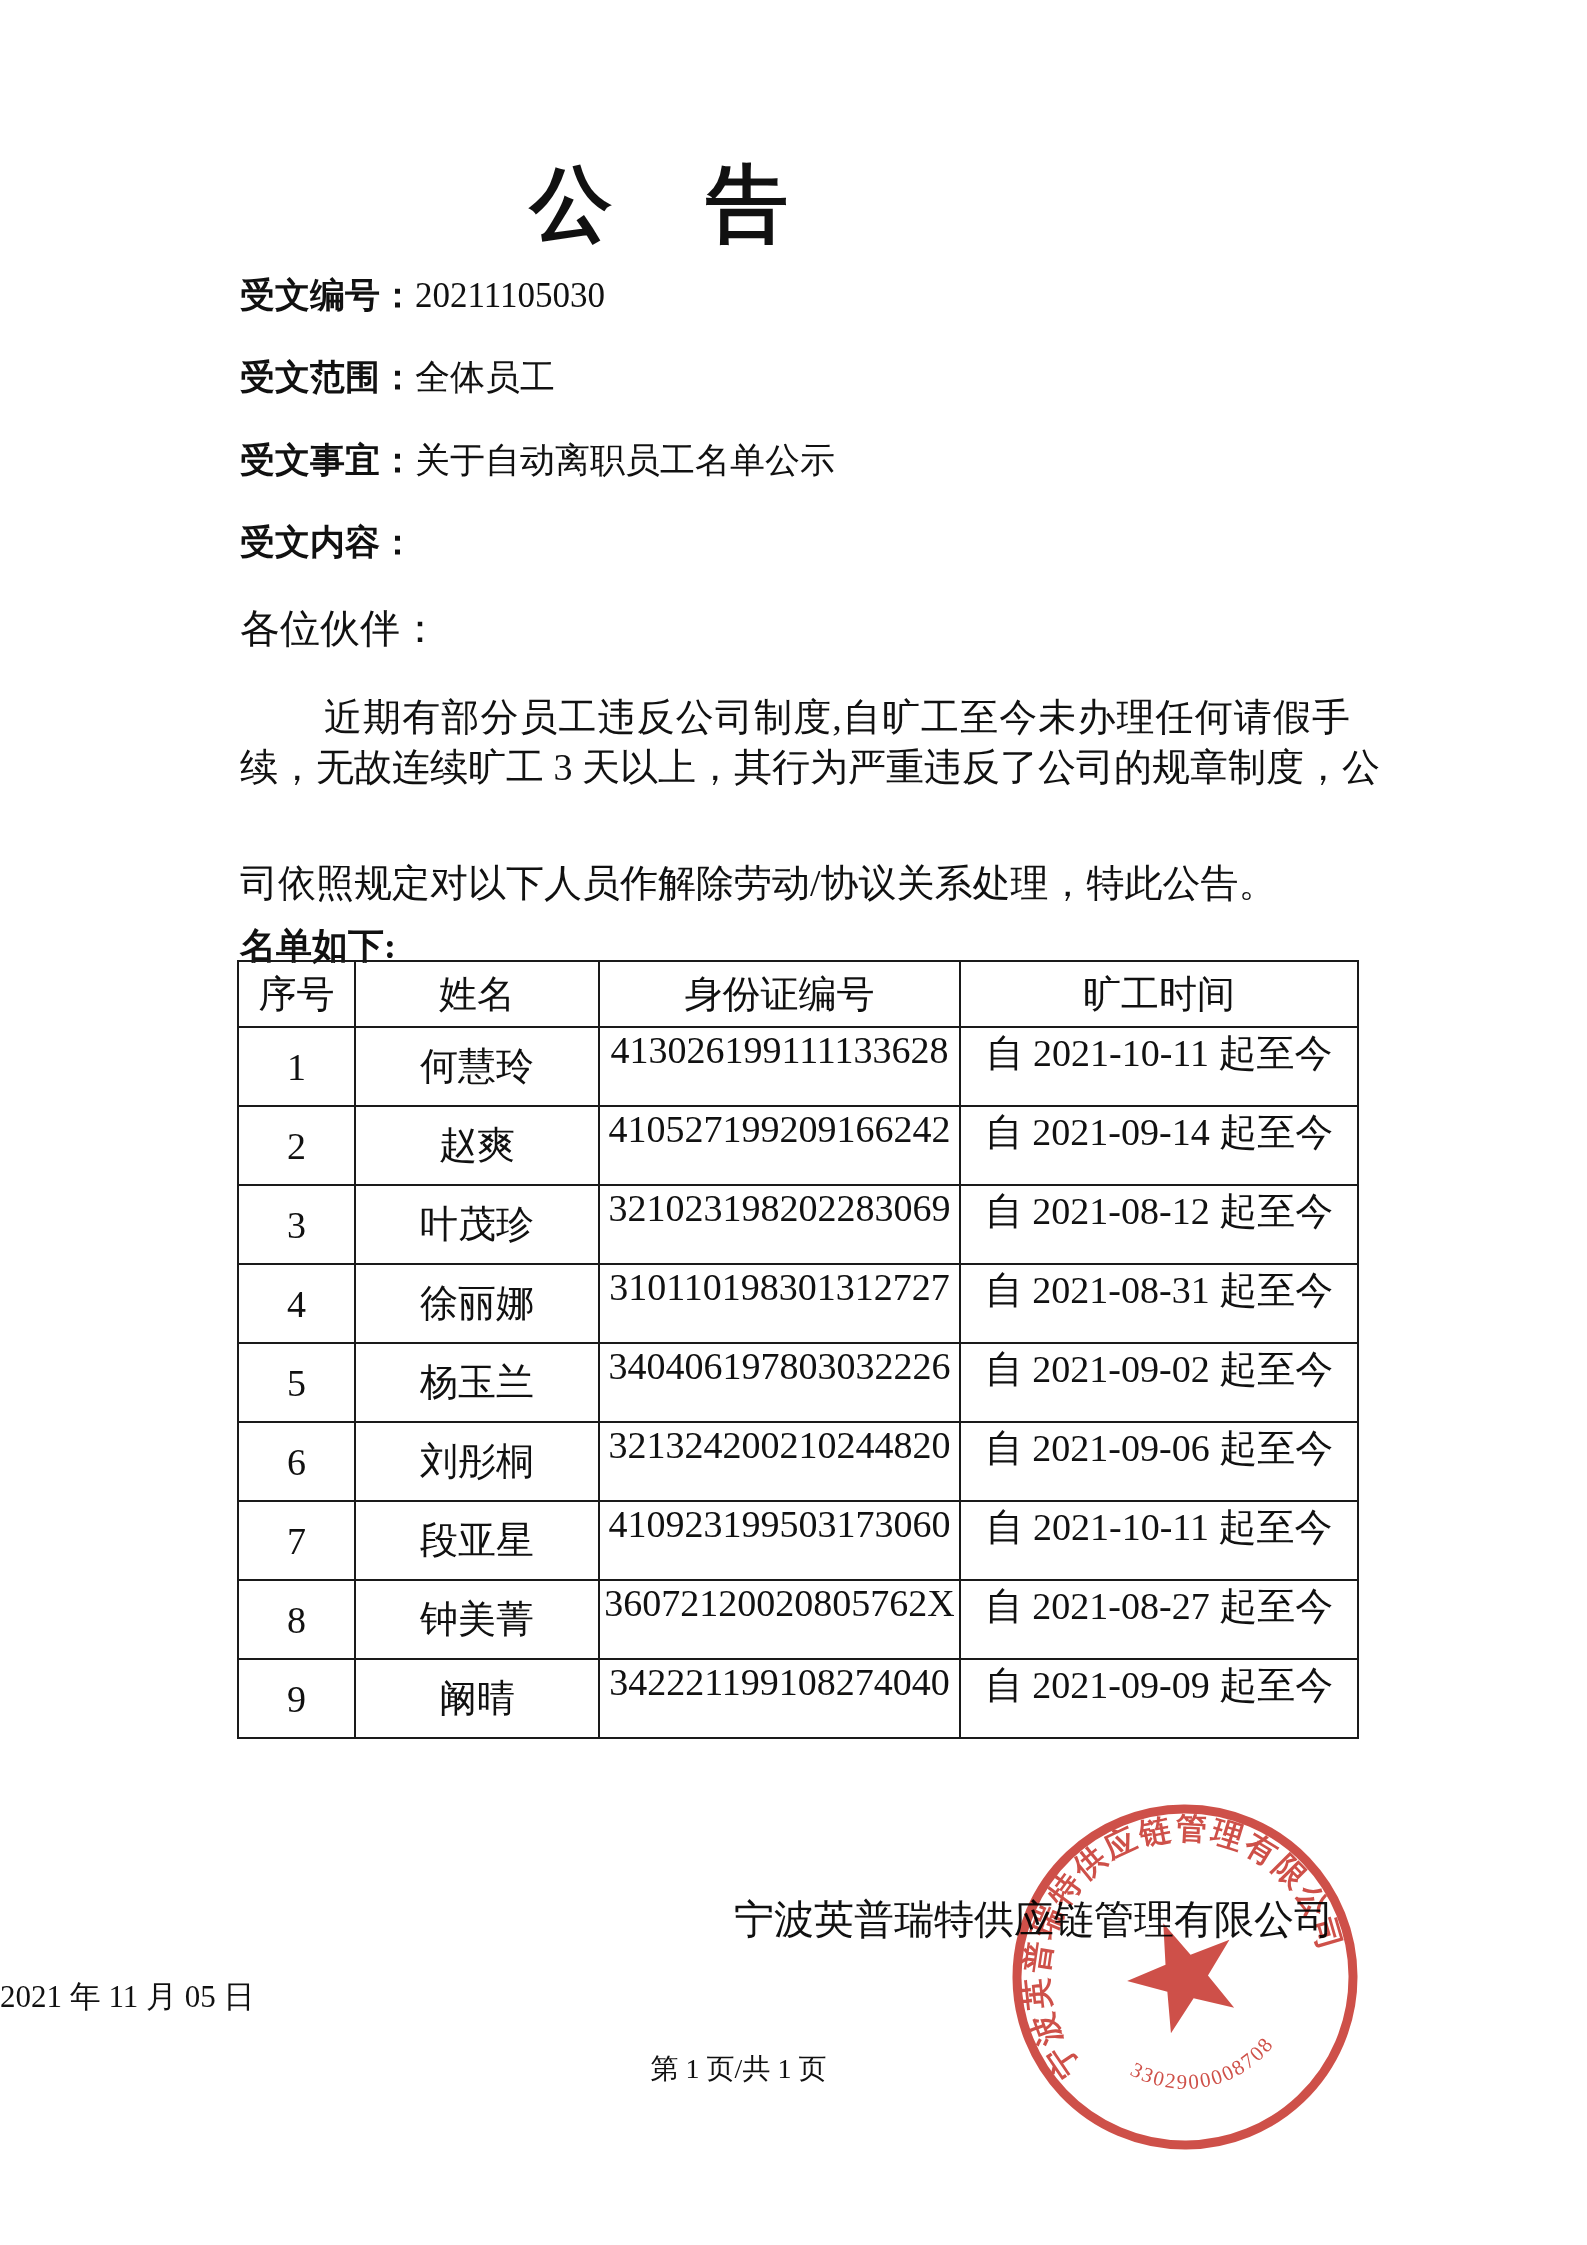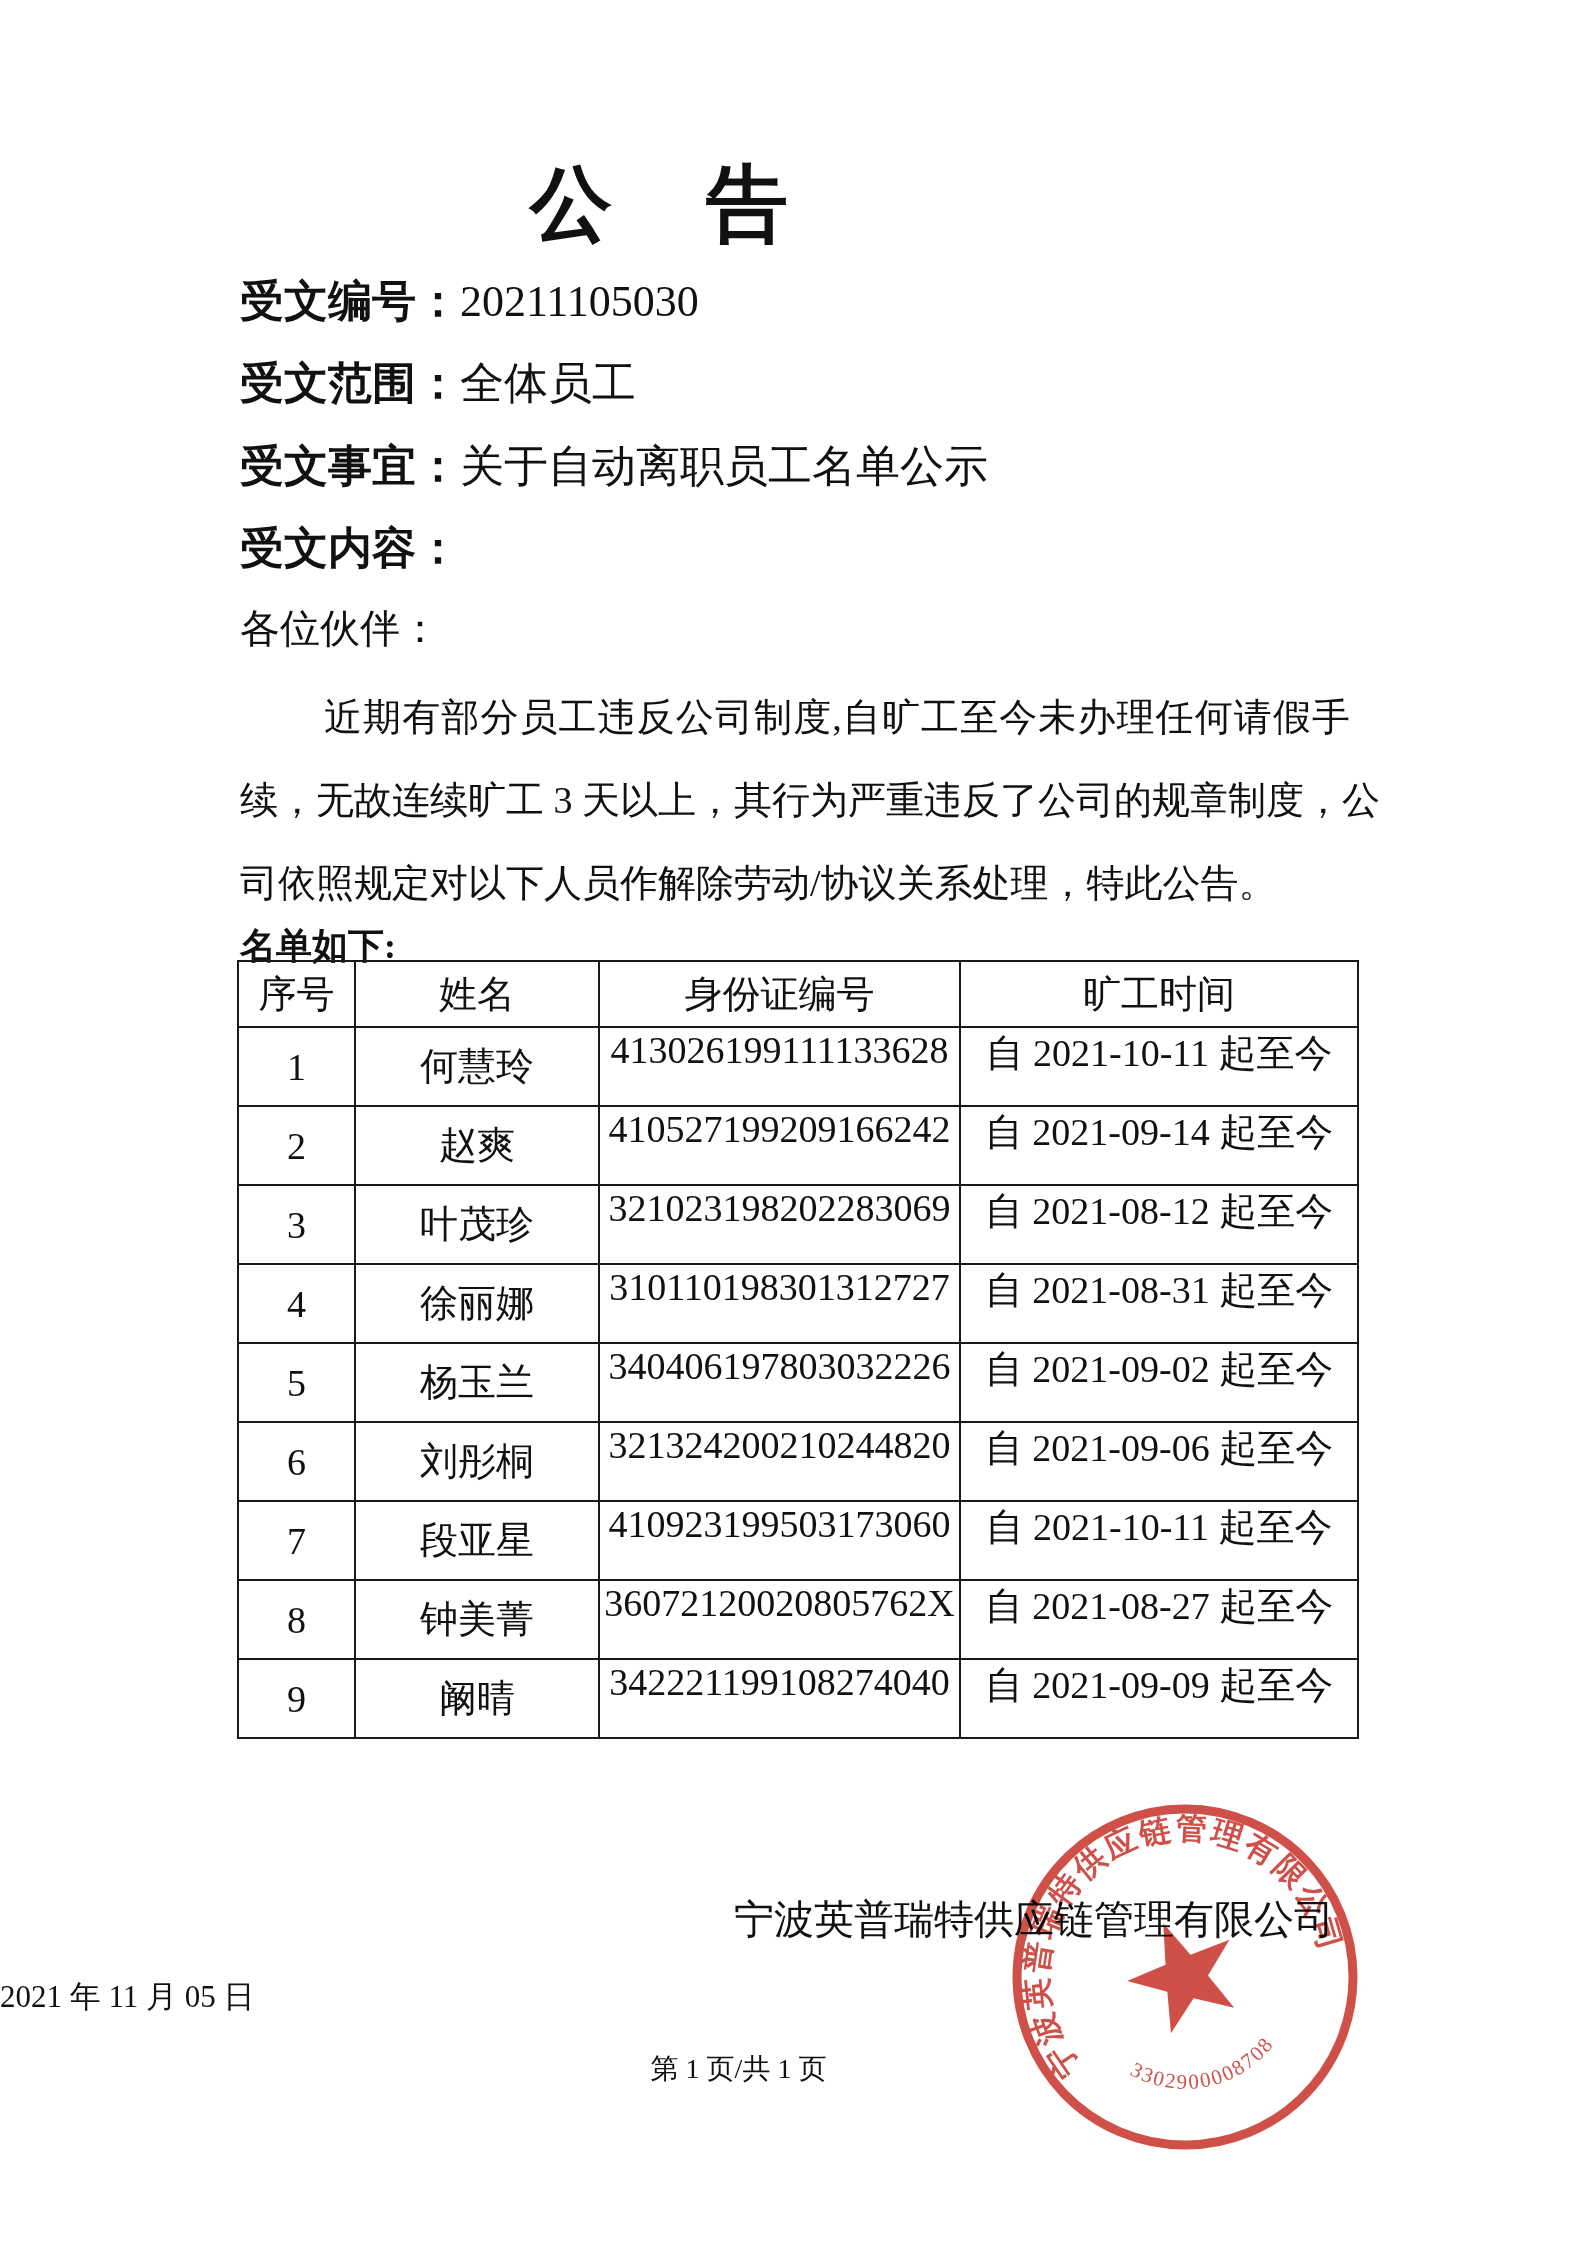--- a/index.html
+++ b/index.html
@@ -13,21 +13,21 @@
   }
   .abs{position:absolute;}
   .title{
     top:150px;left:0;width:1324px;
     text-align:center;
     font-size:82px;font-weight:bold;
     letter-spacing:6px;
   }
   .meta-line{
     left:240px;width:1140px;
-    font-size:44px;white-space:nowrap;
+    font-size:35px;white-space:nowrap;
   }
   .meta-label{font-weight:bold;}
   .meta-value{font-weight:normal;}
   .salutation{
     left:240px;width:1140px;
     font-size:40px;
   }
   .para-line{
     left:240px;width:1110px;
     font-size:38px;
@@ -111,21 +111,21 @@
 <div class="abs meta-line" style="top:437px">
   <span class="meta-label">受文事宜：</span><span class="meta-value">关于自动离职员工名单公示</span>
 </div>
 <div class="abs meta-line" style="top:519px">
   <span class="meta-label">受文内容：</span><span class="meta-value"></span>
 </div>
 
 <div class="abs salutation" style="top:601px">各位伙伴：</div>
 
 <div class="abs para-line first" style="top:692px">近期有部分员工违反公司制度,自旷工至今未办理任何请假手</div>
-<div class="abs para-line" style="top:775px">续，无故连续旷工 3 天以上，其行为严重违反了公司的规章制度，公</div>
+<div class="abs para-line" style="top:742px">续，无故连续旷工 3 天以上，其行为严重违反了公司的规章制度，公</div>
 <div class="abs para-line last" style="top:858px">司依照规定对以下人员作解除劳动/协议关系处理，特此公告。</div>
 
 <div class="abs list-label" style="top:922px">名单如下:</div>
 
 <table class="roster">
   <colgroup>
       <col class="c1">
       <col class="c2">
       <col class="c3">
       <col class="c4">

